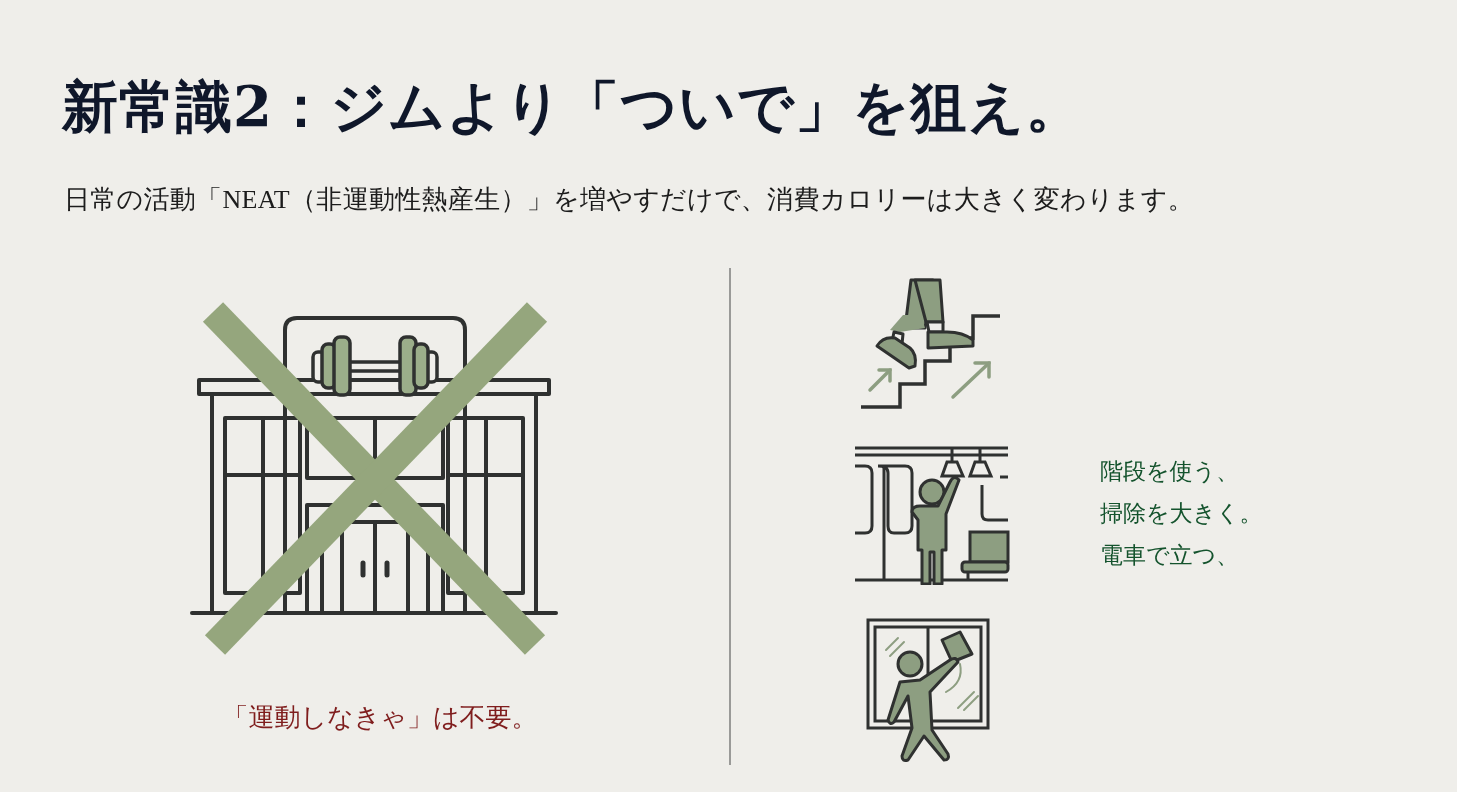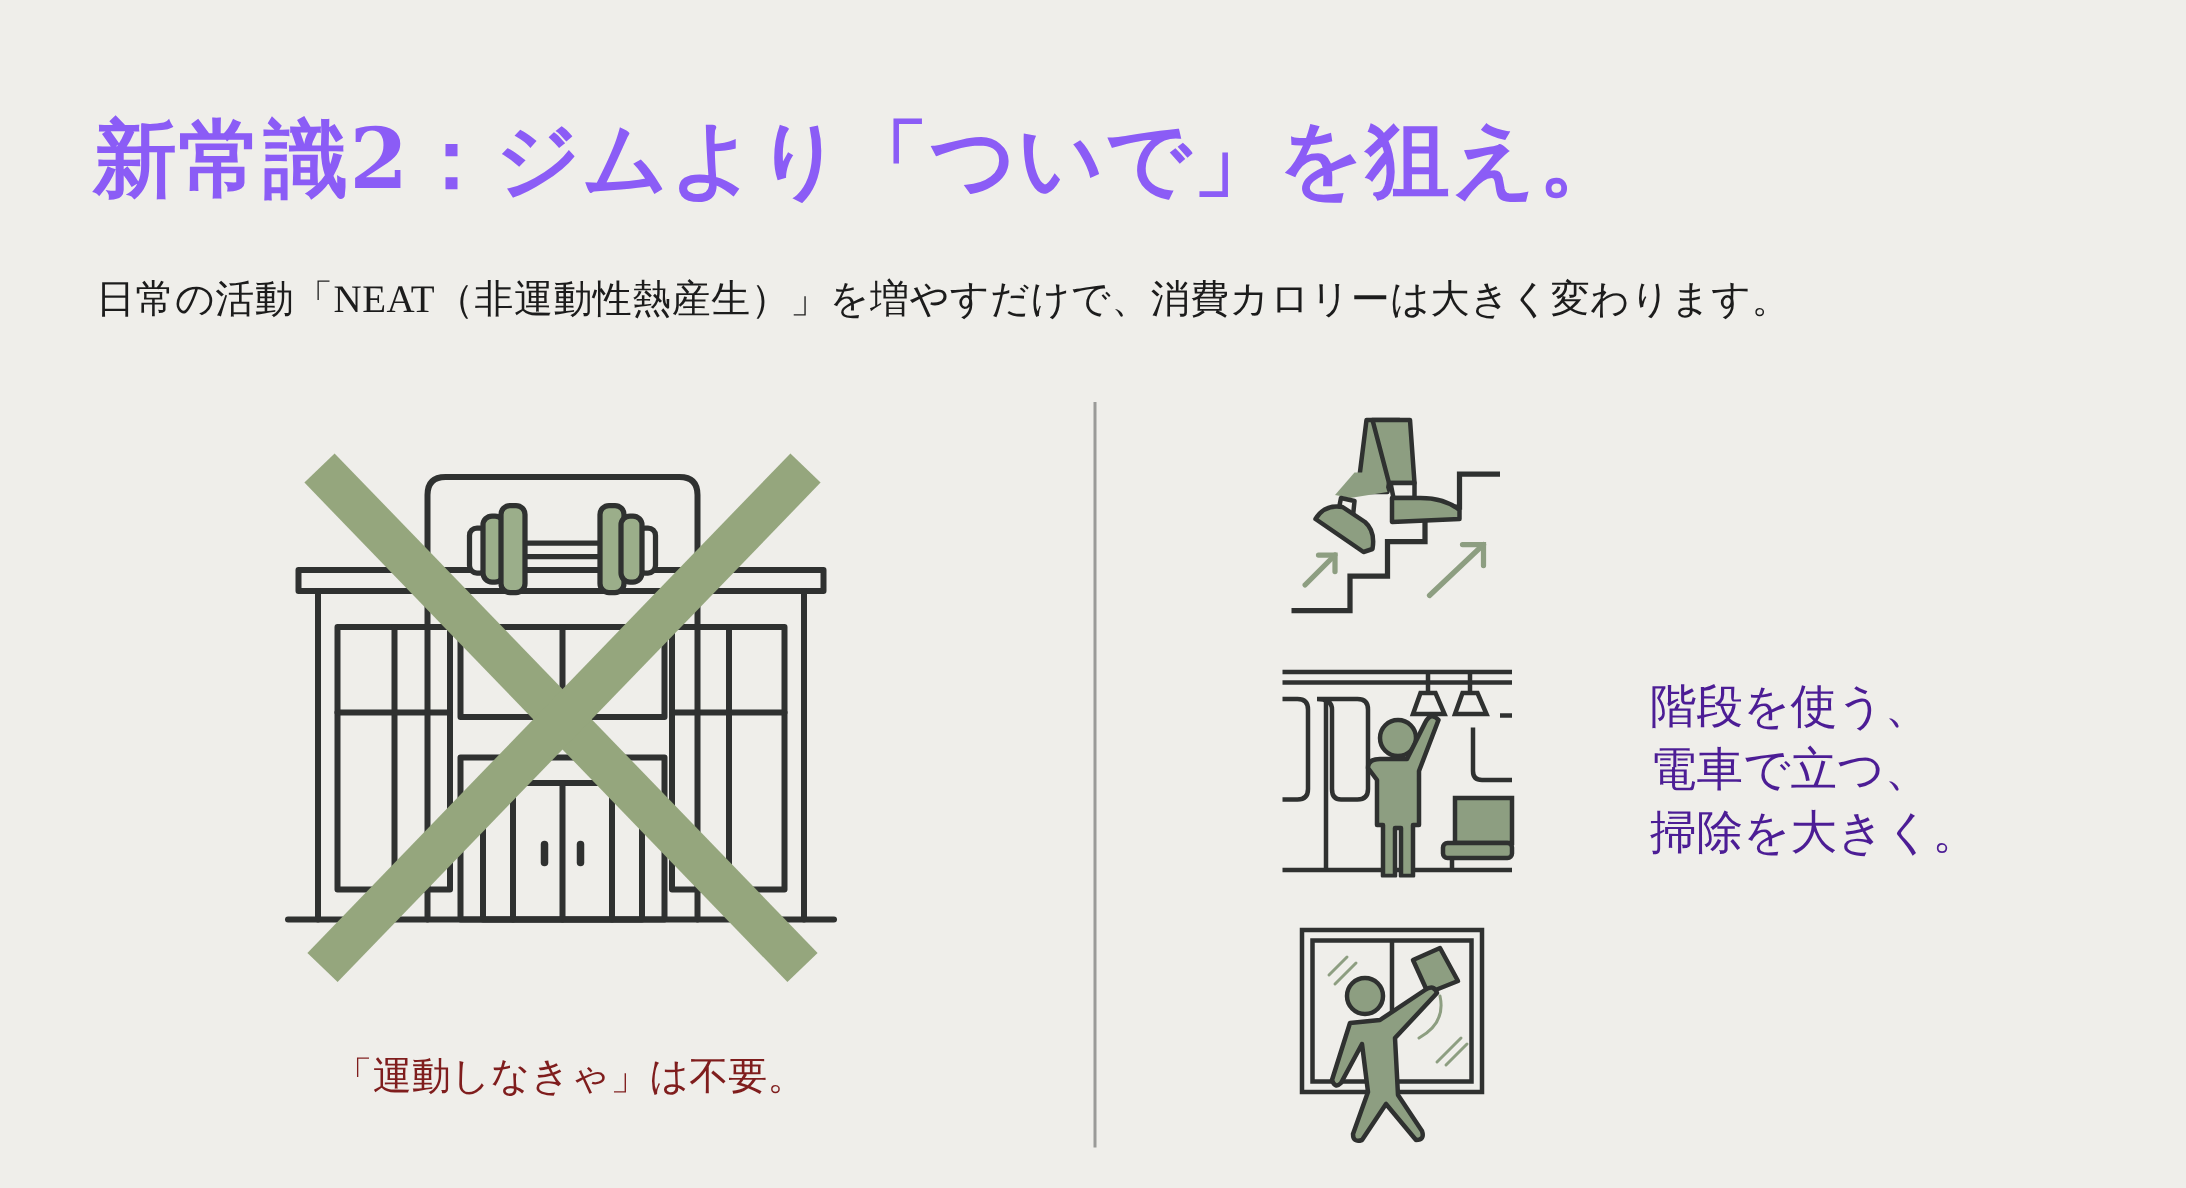--- a/index.html
+++ b/index.html
@@ -7,21 +7,21 @@
     width: 1457px; height: 792px; overflow: hidden;
     background: #efeeea;
     position: relative;
     font-family: "DejaVu Sans", "Liberation Sans", sans-serif;
     color: #1a1a1a;
   }
   .title {
     position: absolute; left: 62px; top: 78px;
     font-family: "DejaVu Serif", "Liberation Serif", serif;
     font-weight: bold; font-size: 56px; letter-spacing: 1px;
-    white-space: nowrap; color: #8b5cf6;
+    white-space: nowrap; color: #0f172a;
     line-height: 1;
   }
   .subtitle {
     position: absolute; left: 64px; top: 184px;
     font-size: 26px; white-space: nowrap; color: #1c1c1c;
     line-height: 1.2; letter-spacing: 0.3px; font-family: Liberation Serif, serif;
   }
   .divider {
     position: absolute; left: 729px; top: 268px; width: 2px; height: 497px;
     background: #9a9a98;
@@ -30,21 +30,21 @@
   .left-caption {
     position: absolute; left: 190px; top: 700px; width: 380px; text-align: center;
     font-size: 26px; white-space: nowrap; color: #7f1d1d;
   }
   .icon-box { position: absolute; }
   .stairs-icon-box { left: 855px; top: 270px; width: 150px; height: 145px; }
   .train-icon-box  { left: 850px; top: 440px; width: 160px; height: 145px; }
   .clean-icon-box  { left: 860px; top: 612px; width: 135px; height: 155px; }
   .right-caption {
     position: absolute; left: 1100px; top: 450px;
-    font-size: 31px; line-height: 42px; color: #4c1d95; white-space: nowrap;
+    font-size: 23px; line-height: 42px; color: #14532d; white-space: nowrap;
   }
   .right-caption div { display: block; }
 </style>
 </head>
 <body>
 
 <div>
 
   <div class="title">新常識2：ジムより「ついで」を狙え。</div>
   <div class="subtitle">日常の活動「NEAT（非運動性熱産生）」を増やすだけで、消費カロリーは大きく変わります。</div>
@@ -180,17 +180,17 @@
       <g stroke="#2f3130" stroke-width="3" fill="#8d9e81" stroke-linejoin="round">
         <path d="M82 28 L100 20 L112 42 L92 50 Z"></path>
         <circle cx="50" cy="52" r="12"></circle>
         <path d="M40 70 L60 68 L90 48 Q96 44 98 50 L70 80 L72 118 L88 142 Q90 148 84 148 L64 124 L48 148 Q42 150 42 144 L52 116 L48 84 L34 110 Q30 114 28 108 Z"></path>
       </g>
     </svg>
   </div>
 
   <div class="right-caption">
     <div>階段を使う、</div>
+    <div>掃除を大きく。</div>
     <div>電車で立つ、</div>
-    <div>掃除を大きく。</div>
   </div>
 
 </div>
 
 </body></html>

